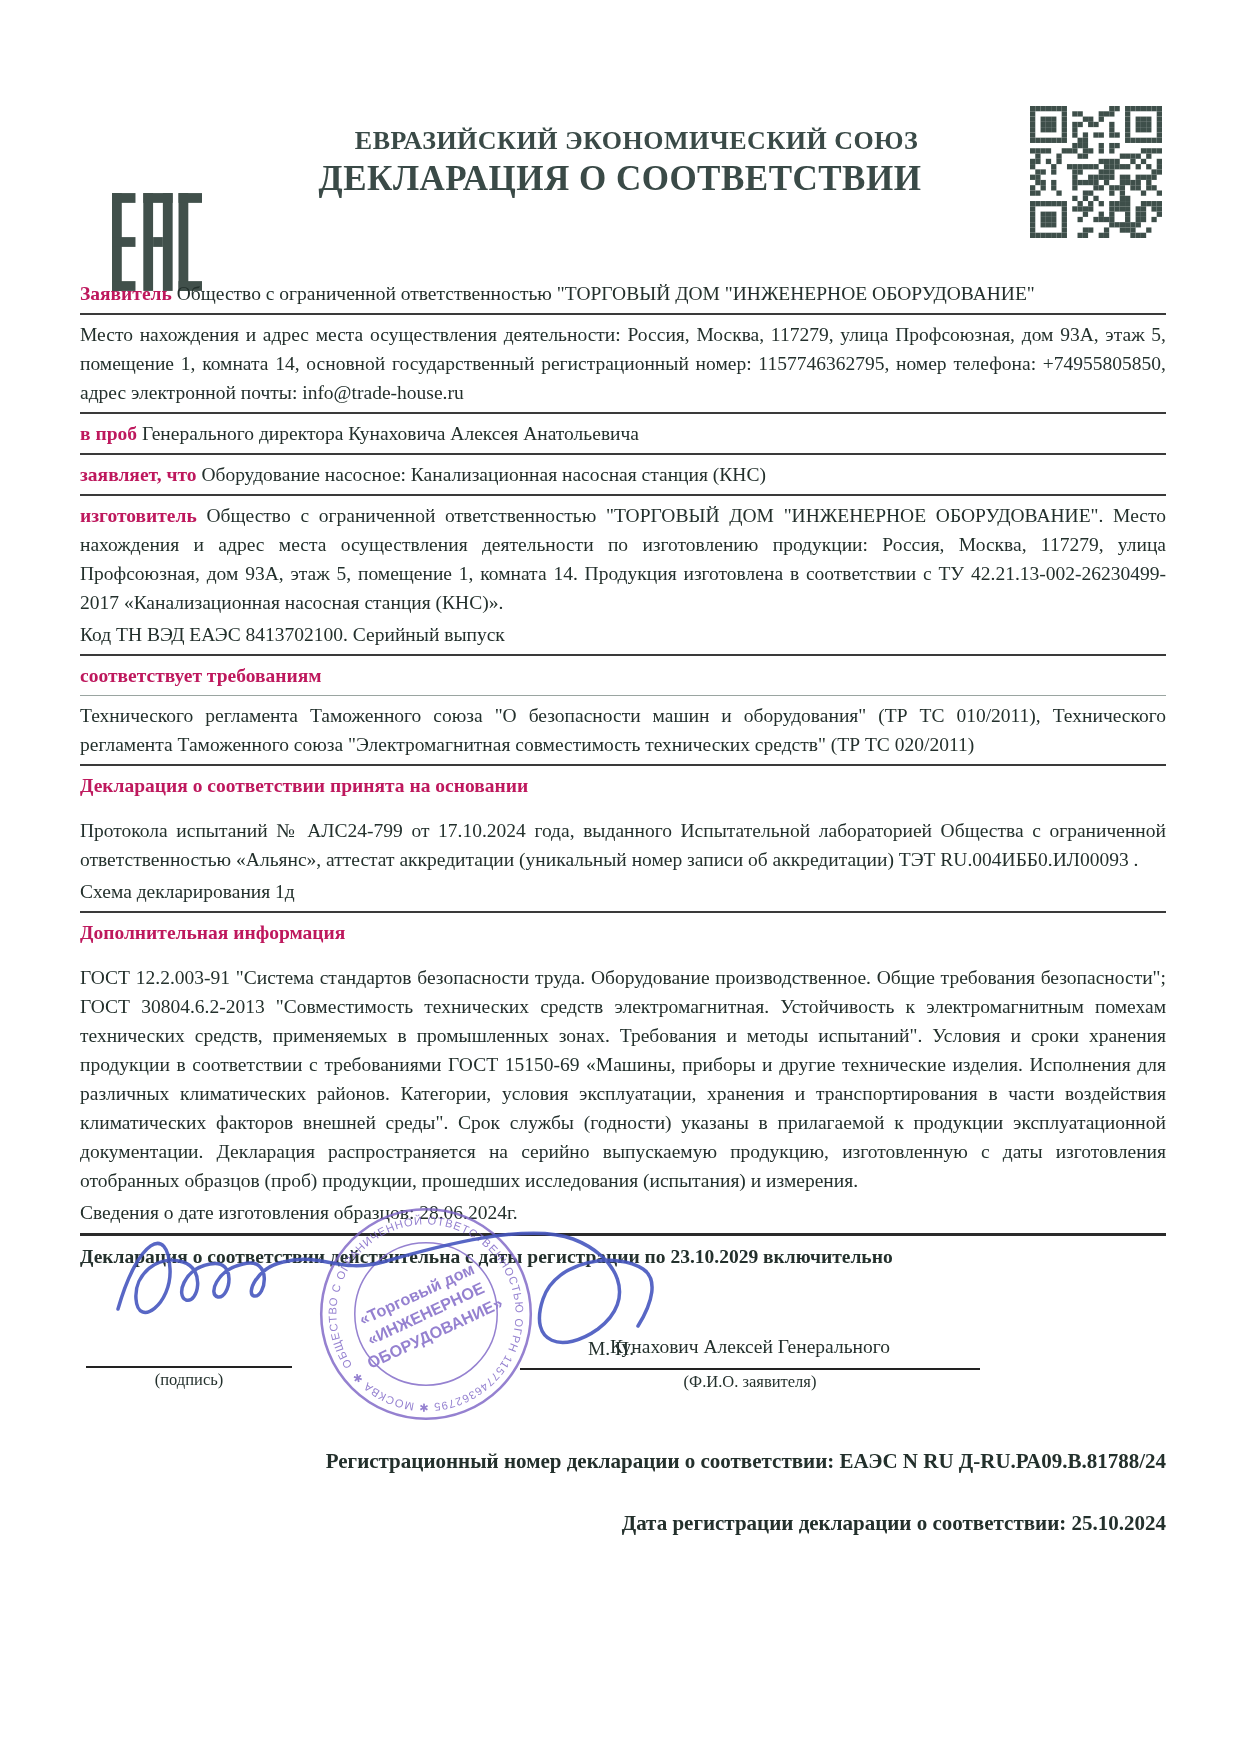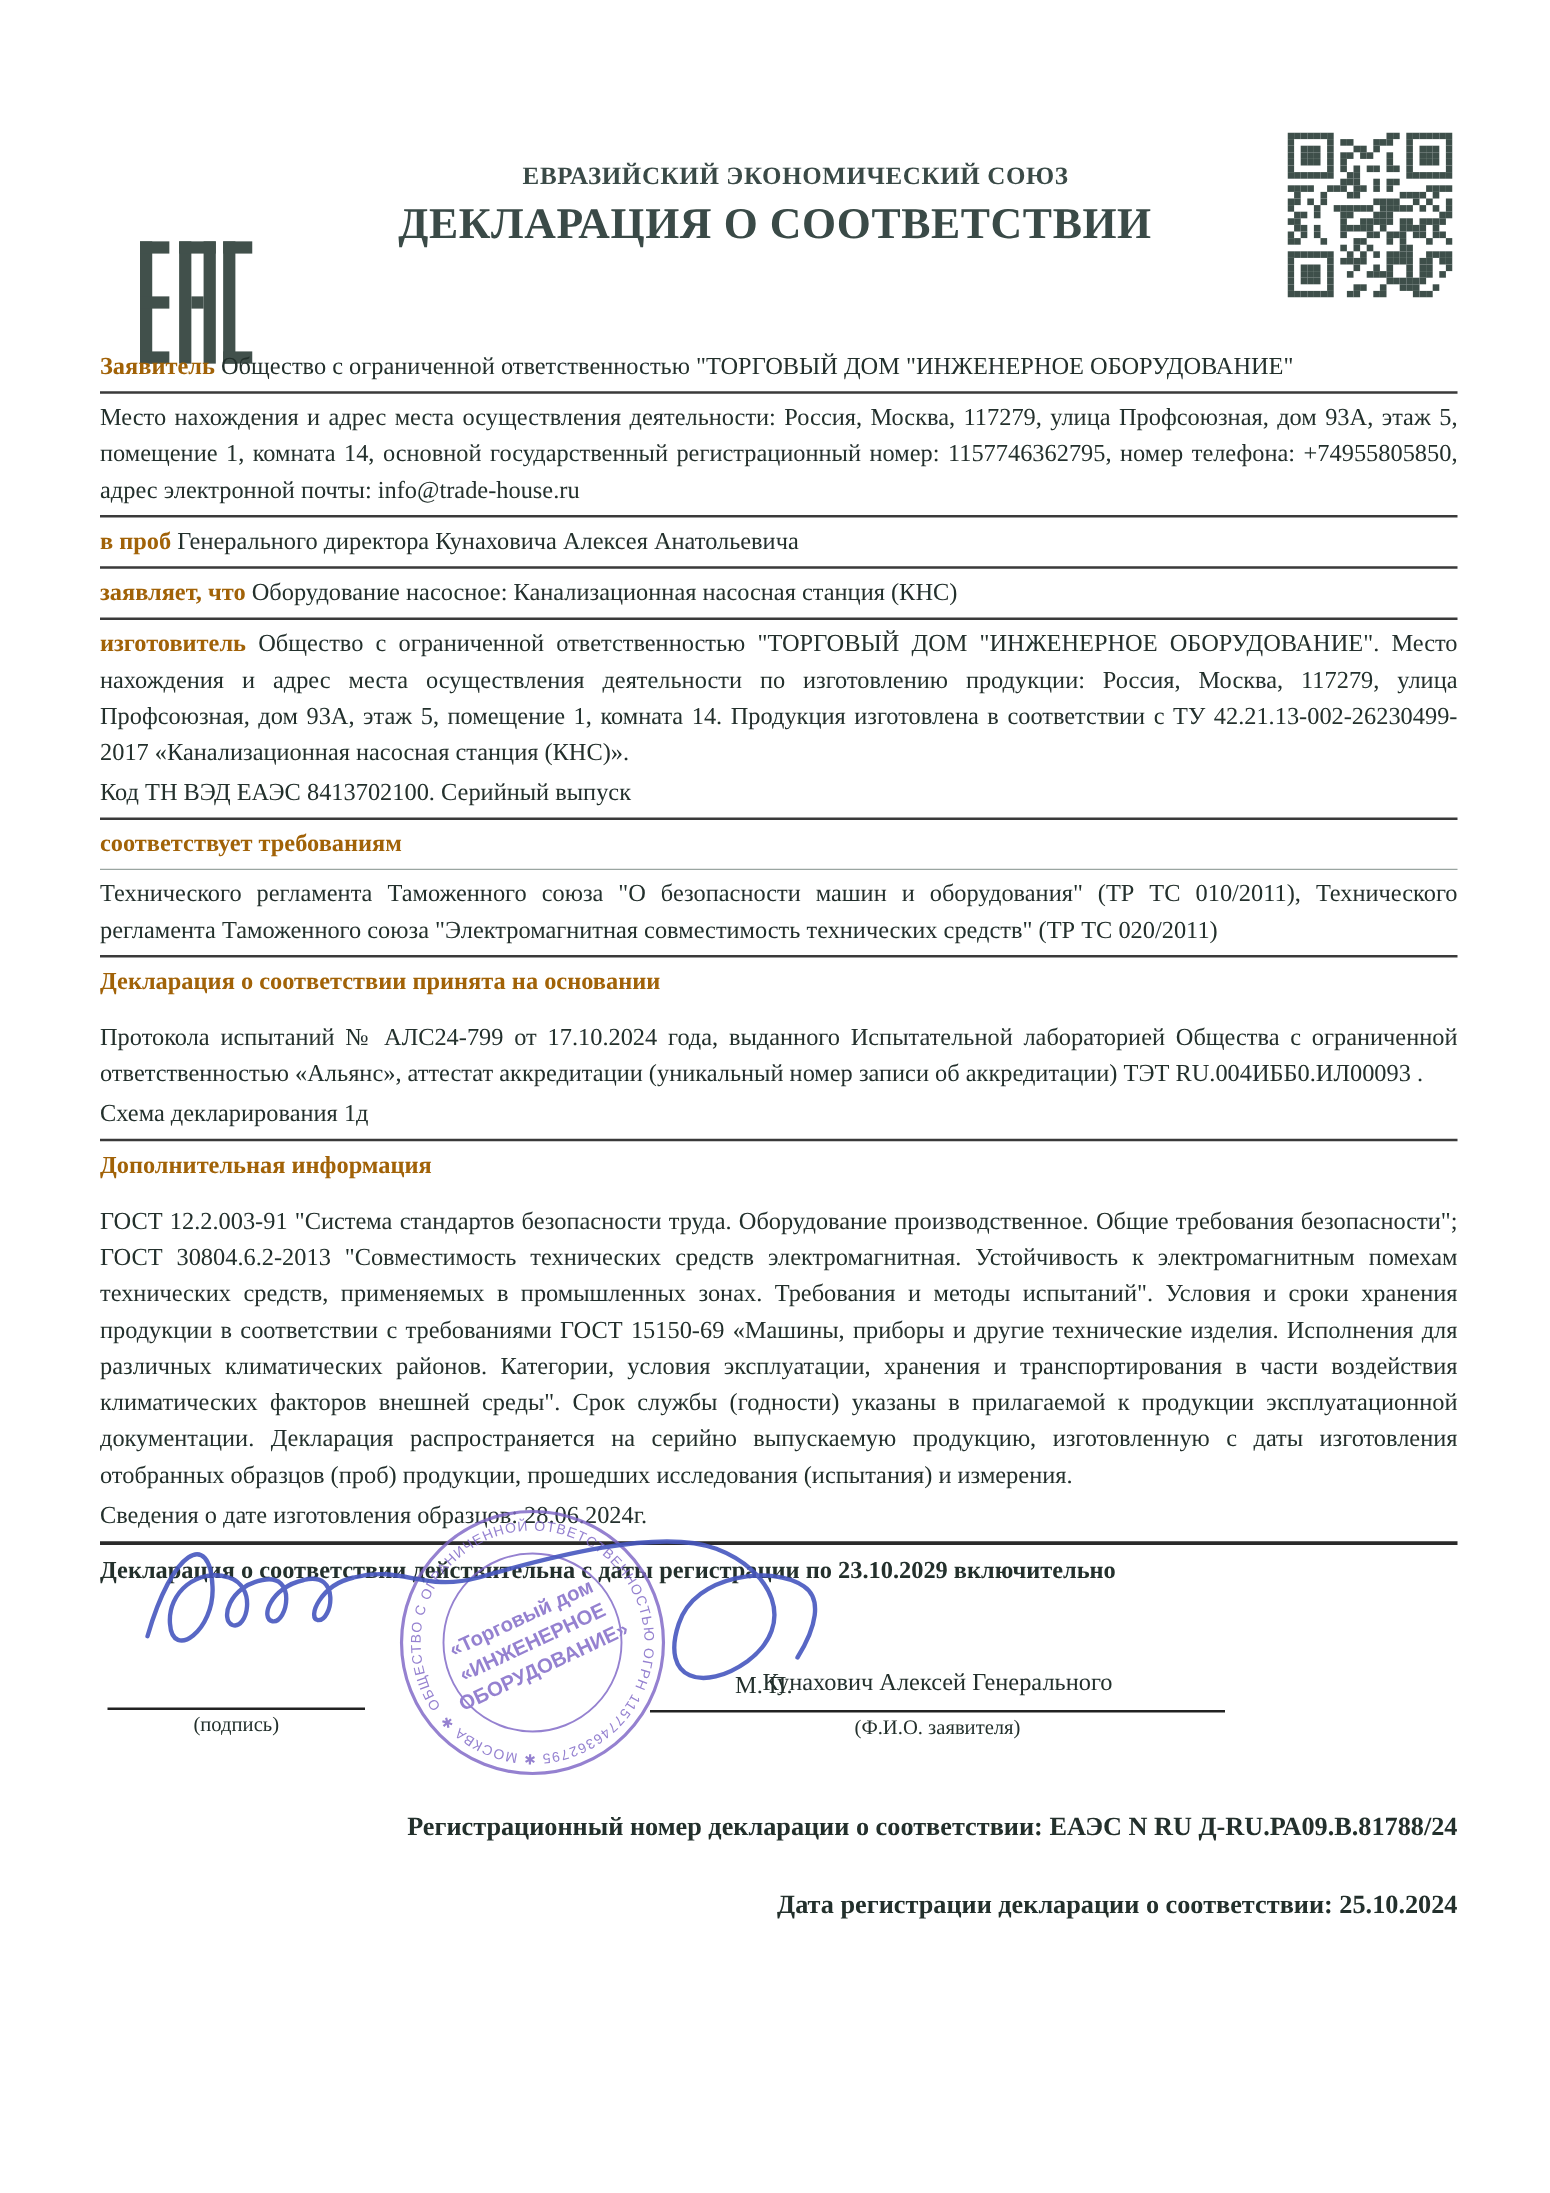--- a/index.html
+++ b/index.html
@@ -1,26 +1,26 @@
 <!DOCTYPE html>
 <html><head>
 <meta charset="utf-8">
 <style>
   html,body{margin:0;padding:0;background:#e8e8e8;}
   .page{position:relative;width:1240px;height:1754px;margin:0 auto;background:#ffffff;
         font-family:"Liberation Serif", serif;color:#23302c;overflow:hidden;}
   .title-wrap{position:absolute;left:0;right:0;top:122px;text-align:center;
               color:#3a4a47;font-weight:bold;}
-  .title-line1{font-size:20px;letter-spacing:.5px;line-height:38px;margin-left:33px;}
+  .title-line1{font-size:26px;letter-spacing:.5px;line-height:38px;margin-left:33px;}
   .title-line2{font-size:35px;letter-spacing:.5px;line-height:38px;}
   .eac-logo{position:absolute;left:112px;top:192px;width:90px;height:100px;}
   .qr{position:absolute;left:1030px;top:106px;width:132px;height:132px;}
   .content{position:absolute;left:80px;top:276px;width:1086px;}
   .content p{margin:0;padding:3px 0;font-size:19.5px;line-height:29px;text-align:justify;}
-  .content p b{color:#a16207;}
+  .content p b{color:#be185d;}
   .rule{border:0;border-top:2px solid #3a3a3a;margin:2px 0;}
   .rule-light{border:0;border-top:1px solid #9aa5a1;margin:2px 0;}
   .rule-thick{border:0;border-top:3px solid #2a2a2a;margin:3px 0;}
   .gap{height:10px;}
   .validity{font-weight:bold;}
   .sig-area{position:relative;height:152px;margin-top:6px;}
   .sig-line-left{position:absolute;left:6px;top:86px;width:206px;border-top:2px solid #222;}
   .caption-podpis{position:absolute;left:6px;top:90px;width:206px;text-align:center;
                   font-size:16.5px;}
   .mp{position:absolute;left:508px;top:58px;font-size:19.5px;}

